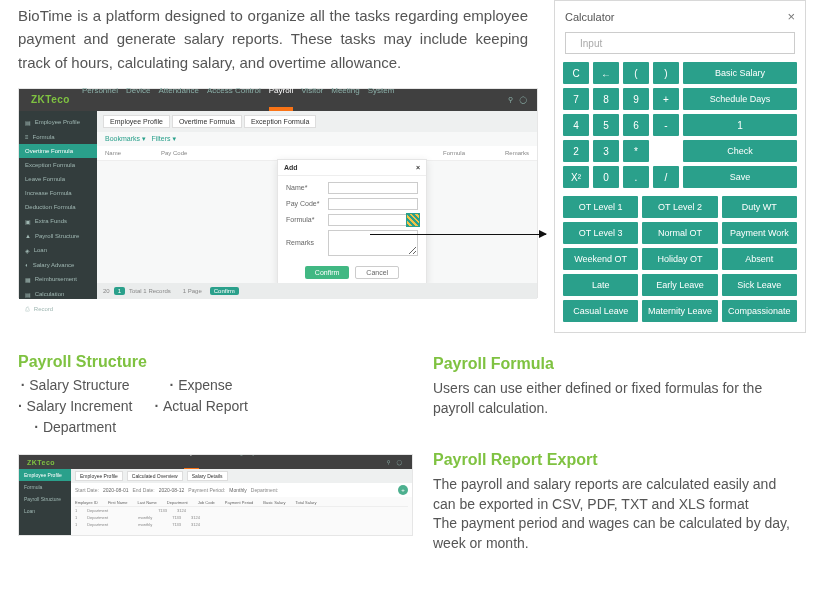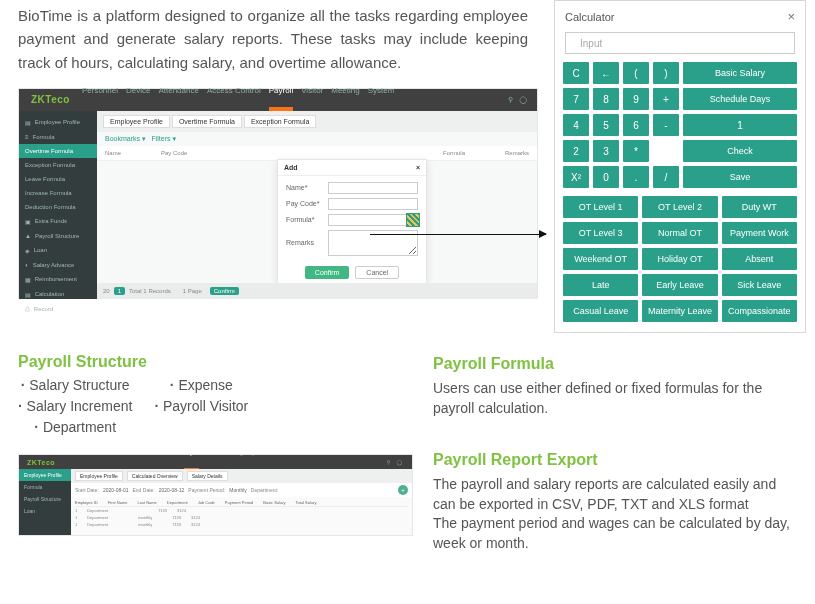--- a/index.html
+++ b/index.html
@@ -288,21 +288,21 @@
   <div class="col-left">
     <div class="sect-title">Payroll Structure</div>
     <div class="bullets">
       <ul>
         <li>Salary Structure</li>
         <li>Salary Increment</li>
         <li>Department</li>
       </ul>
       <ul>
         <li>Expense</li>
-        <li>Payroll Visitor</li>
+        <li>Actual Report</li>
       </ul>
     </div>
 
     <div class="ss2">
       <div class="ss1-top">
         <span class="ss1-logo">ZKTeco</span>
         <div class="ss1-nav">
           <span>Personnel</span>
             <span>Device</span>
             <span>Attendance</span>

